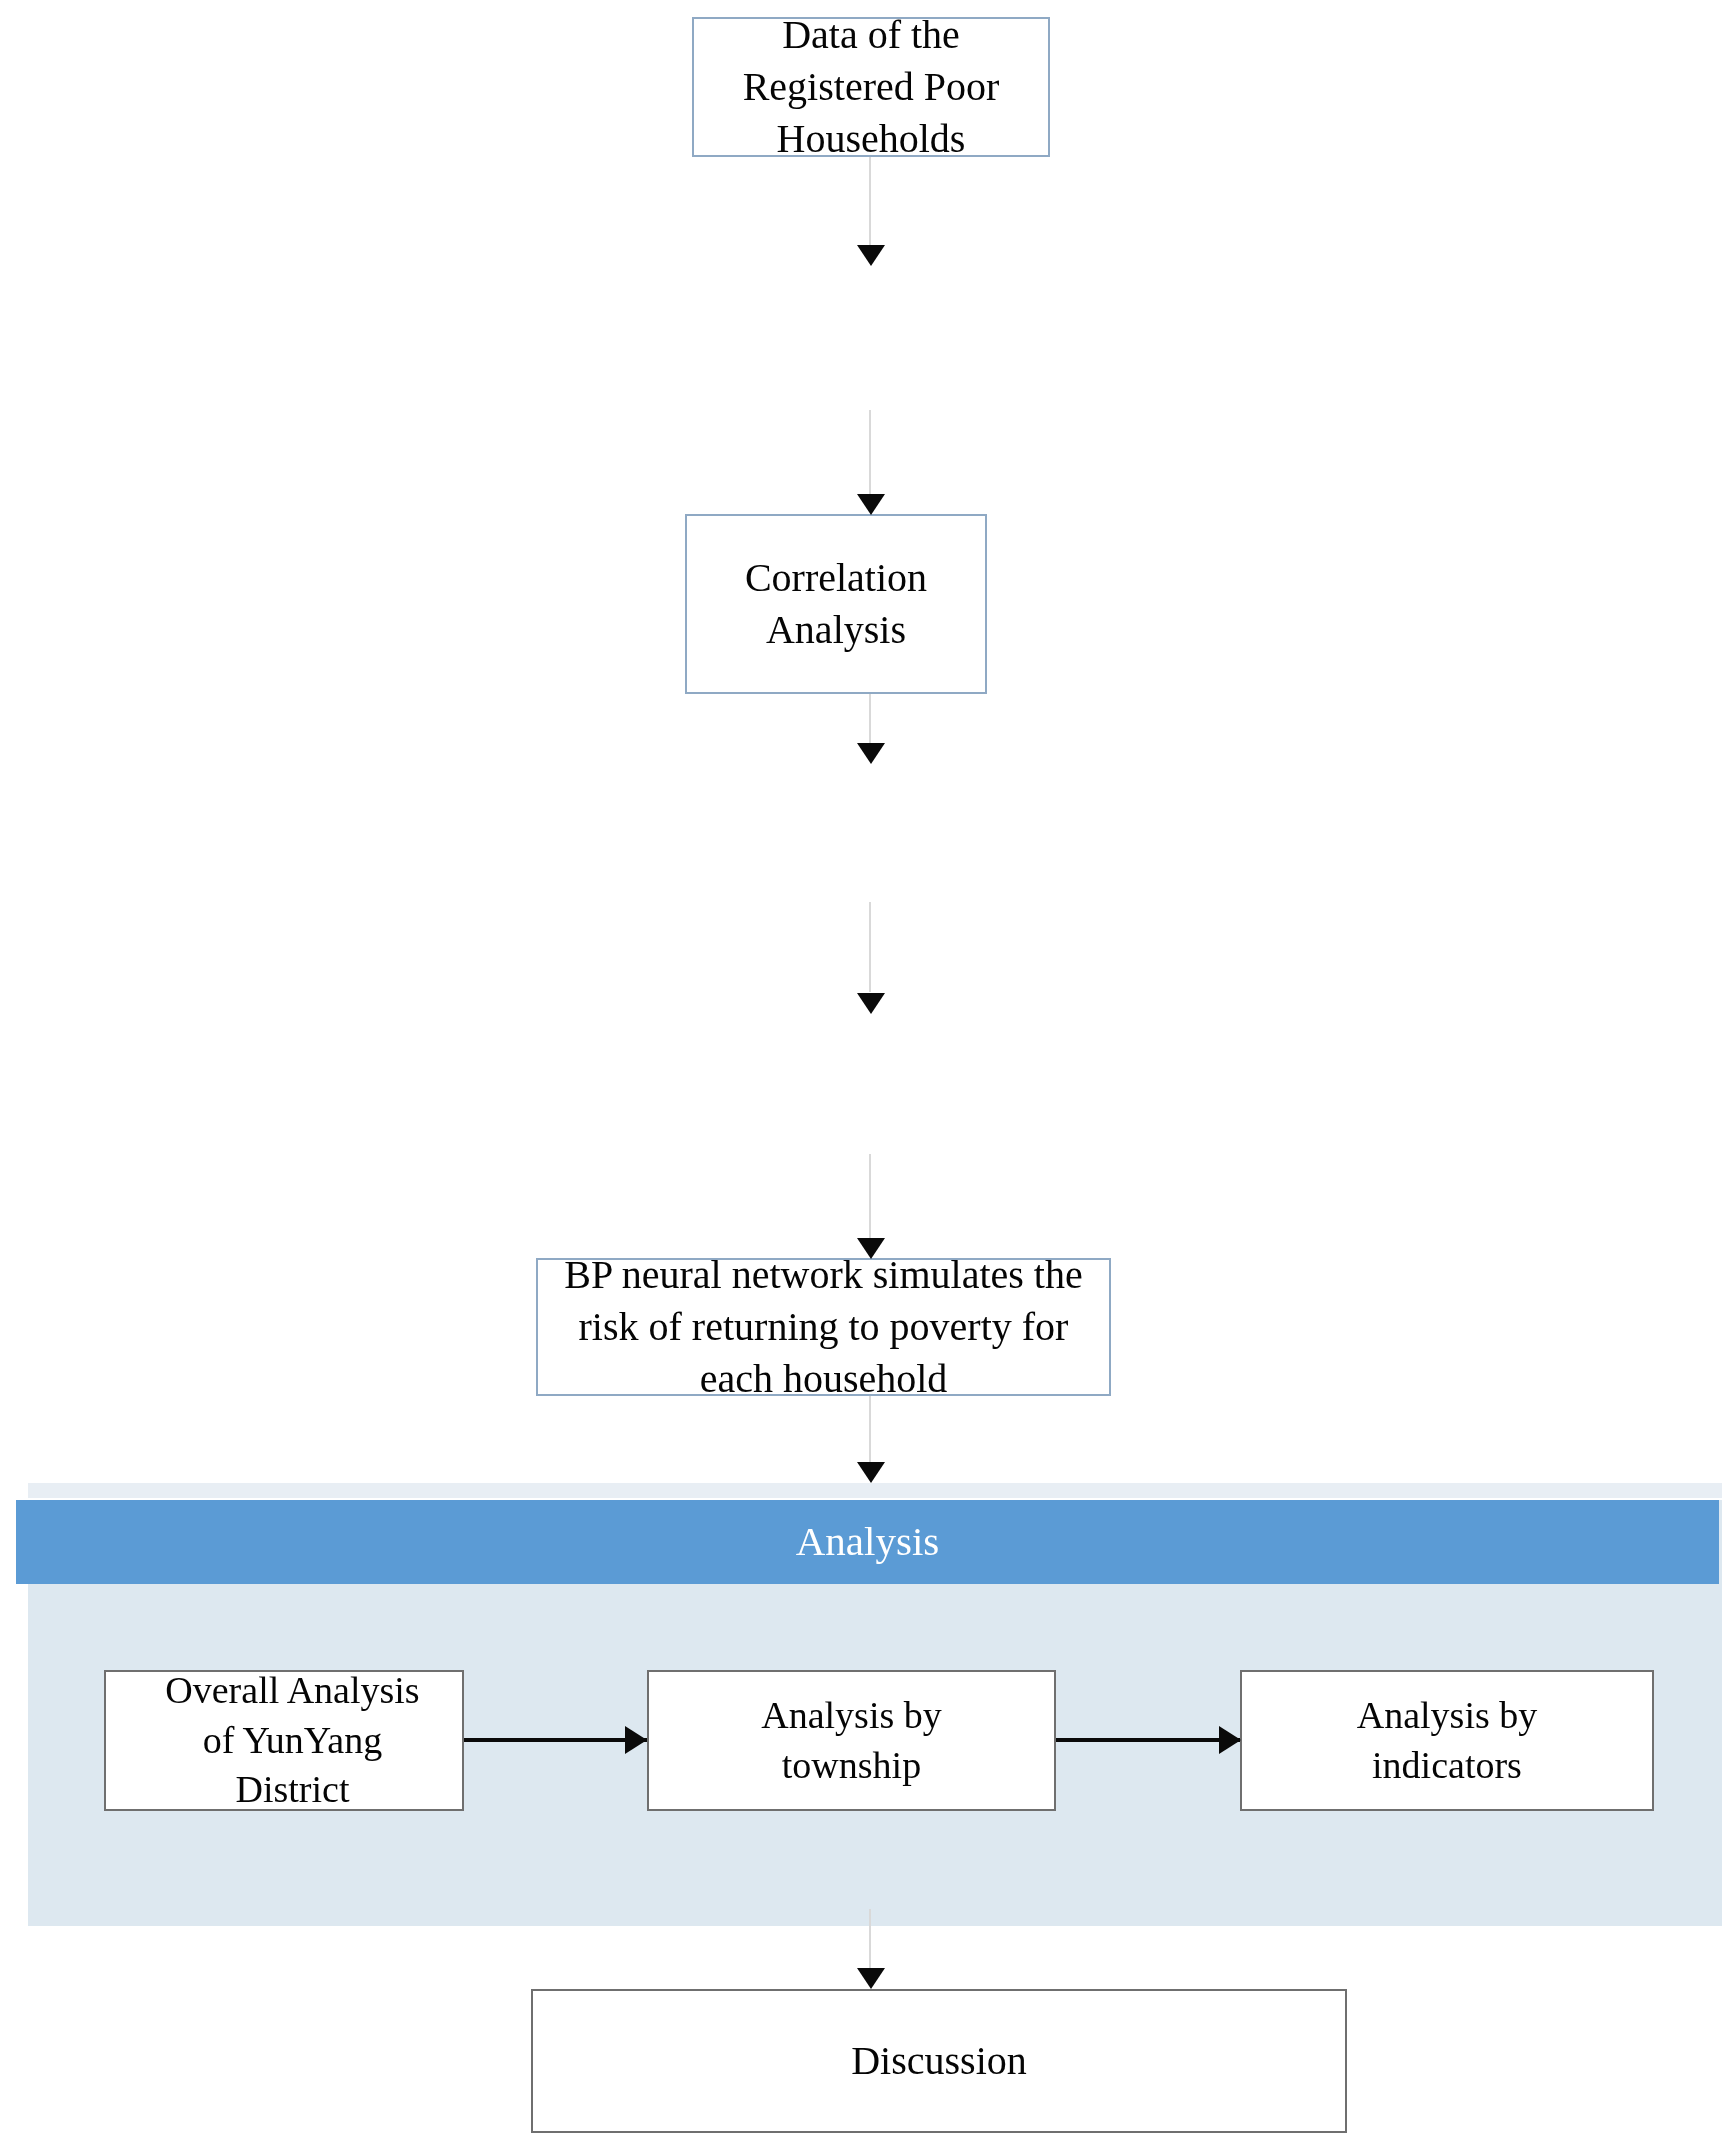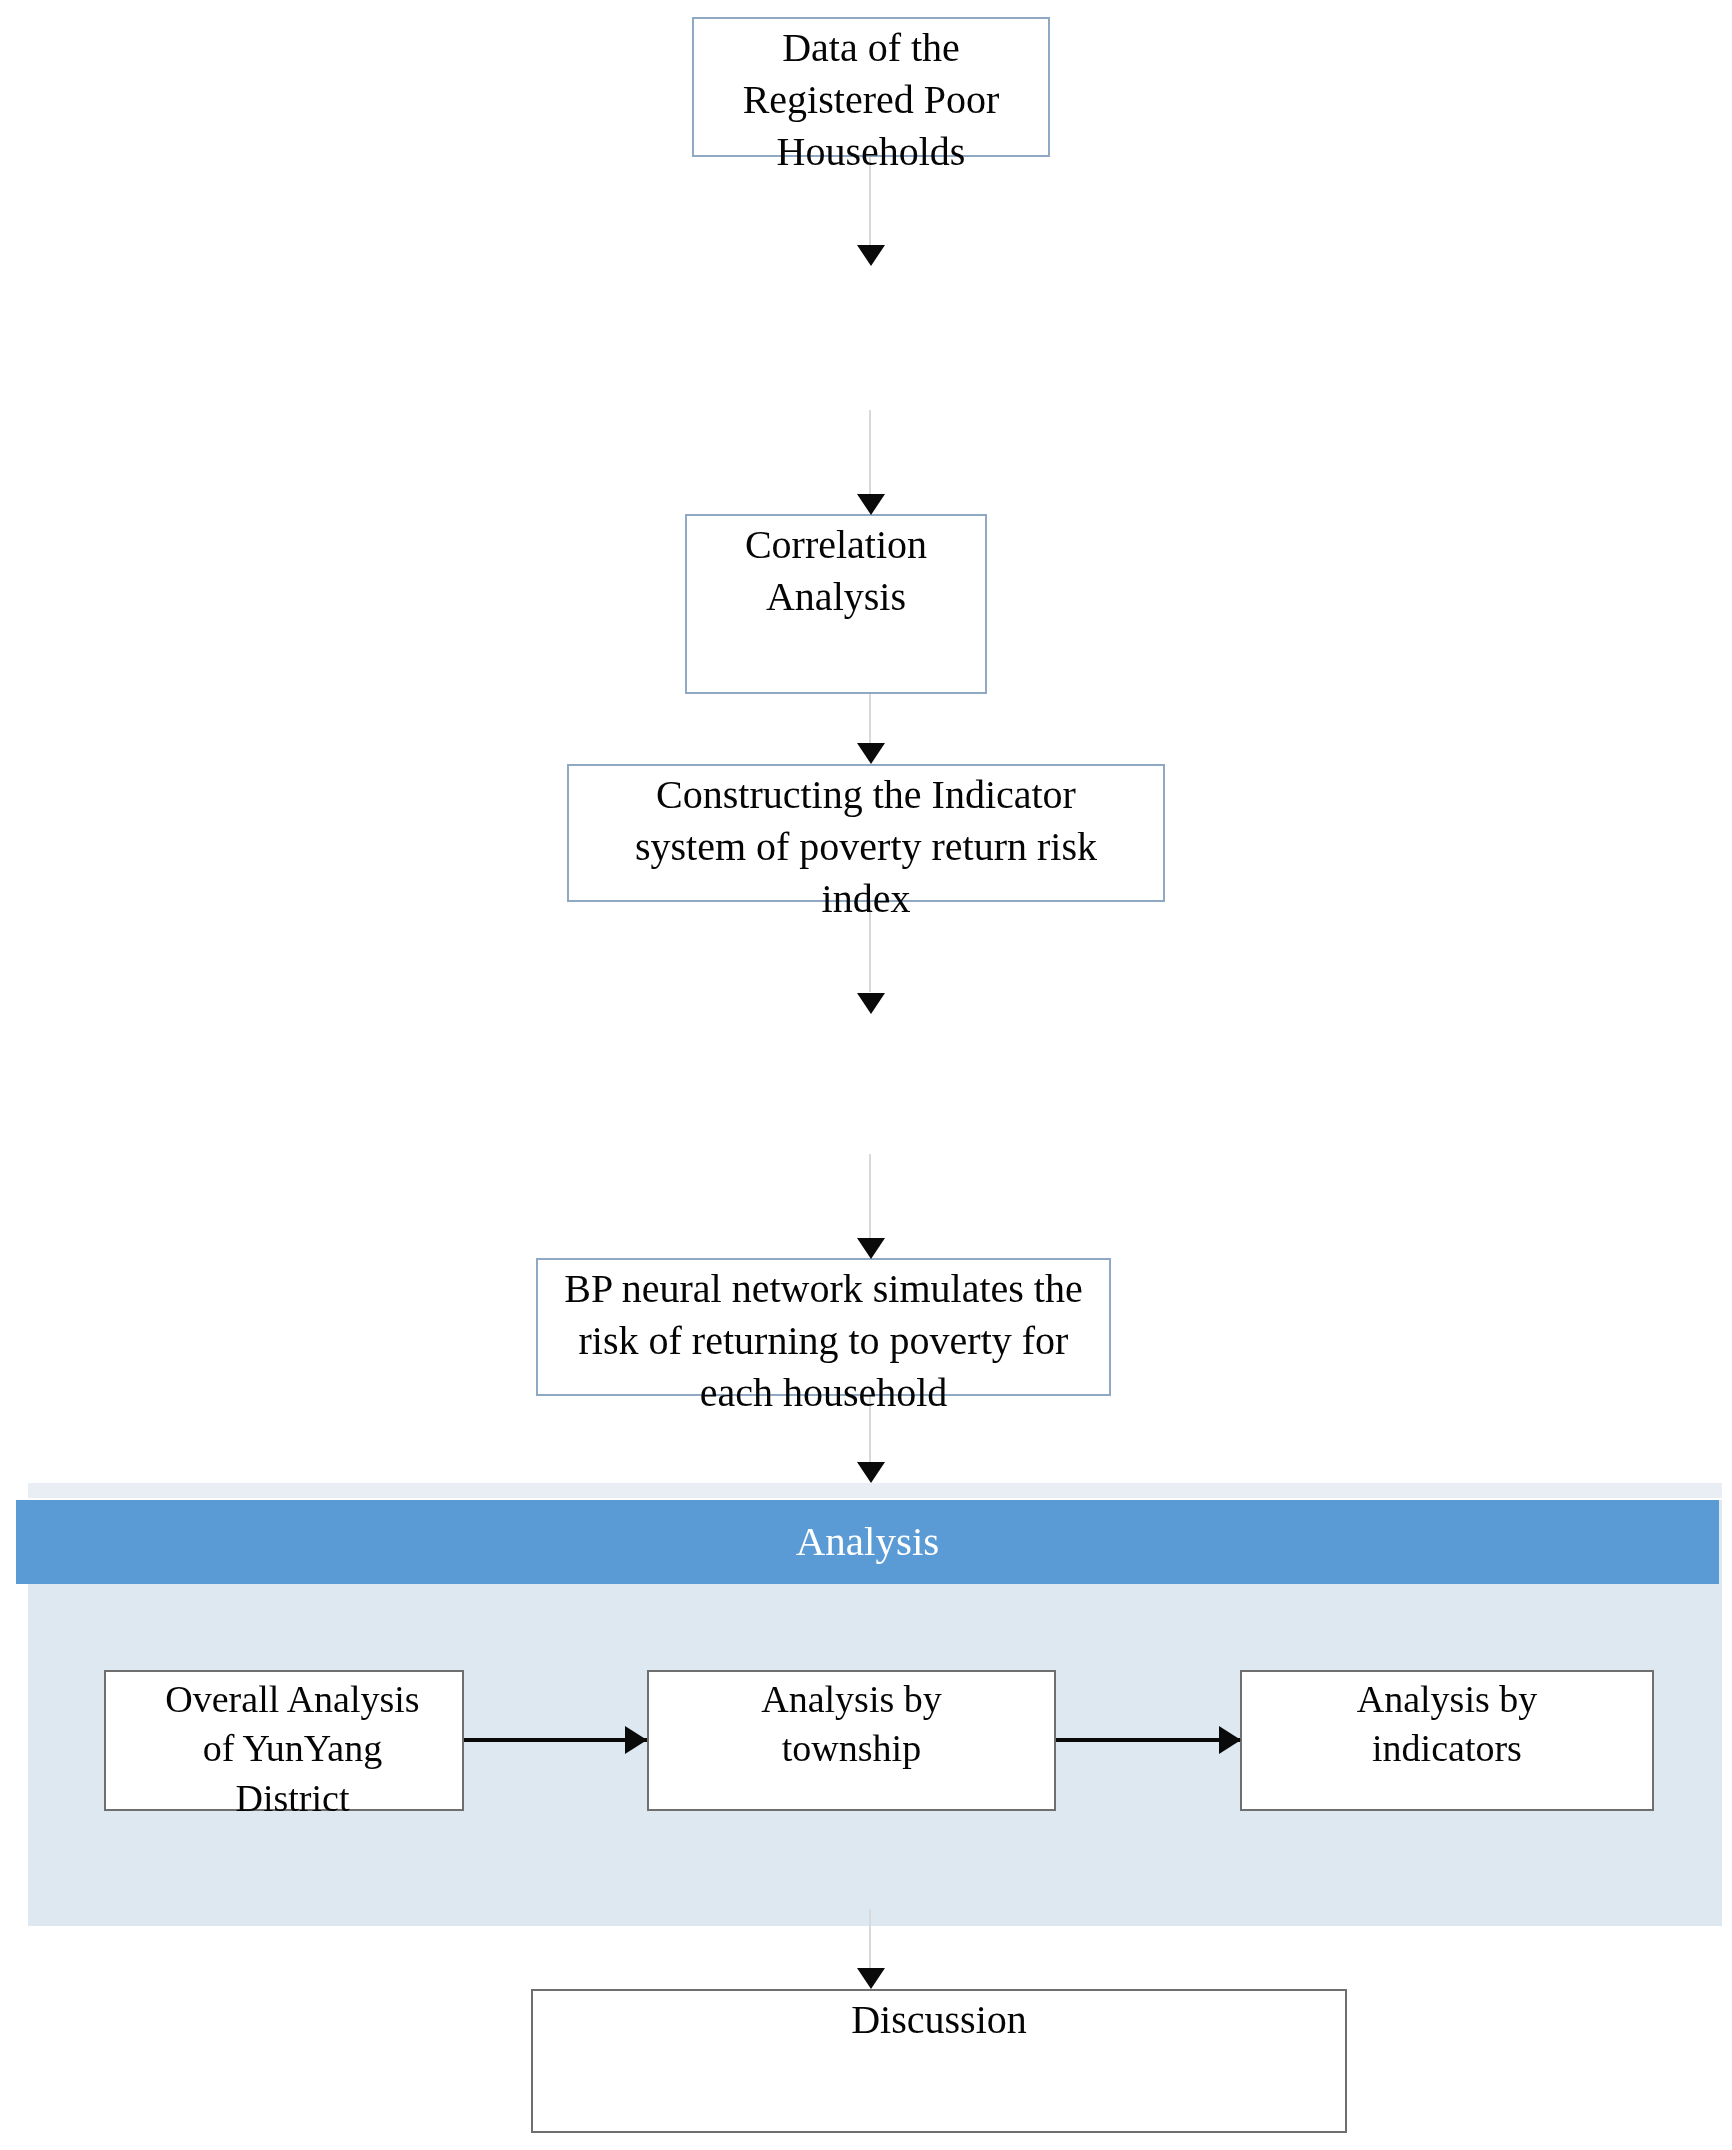--- a/index.html
+++ b/index.html
@@ -18,20 +18,21 @@
     overflow: hidden;
   }
 
   
   .node {
     position: absolute;
     box-sizing: border-box;
     background: #ffffff;
     border: 2.1px solid #8fa9c4;
     display: flex;
+    align-items: center;
     justify-content: center;
     text-align: center;
     color: #050505;
     line-height: 1.30;
     padding: 2.8px 7px;
     z-index: 5;
   }
   .node .lbl {
     display: block;
     white-space: pre-line;
@@ -158,25 +159,20 @@
 Registered Poor
 Households</span>
   </div>
 
 
   <div class="node n3">
     <span class="lbl">Correlation
 Analysis</span>
   </div>
 
-  <div class="node n4">
-    <span class="lbl">Constructing the Indicator
-system of poverty return risk
-index</span>
-  </div>
 
 
   <div class="node n6">
     <span class="lbl">BP neural network simulates the
 risk of returning to poverty for
 each household</span>
   </div>
 
   <div id="analysis-group">
     <div id="analysis-topstrip"></div>

